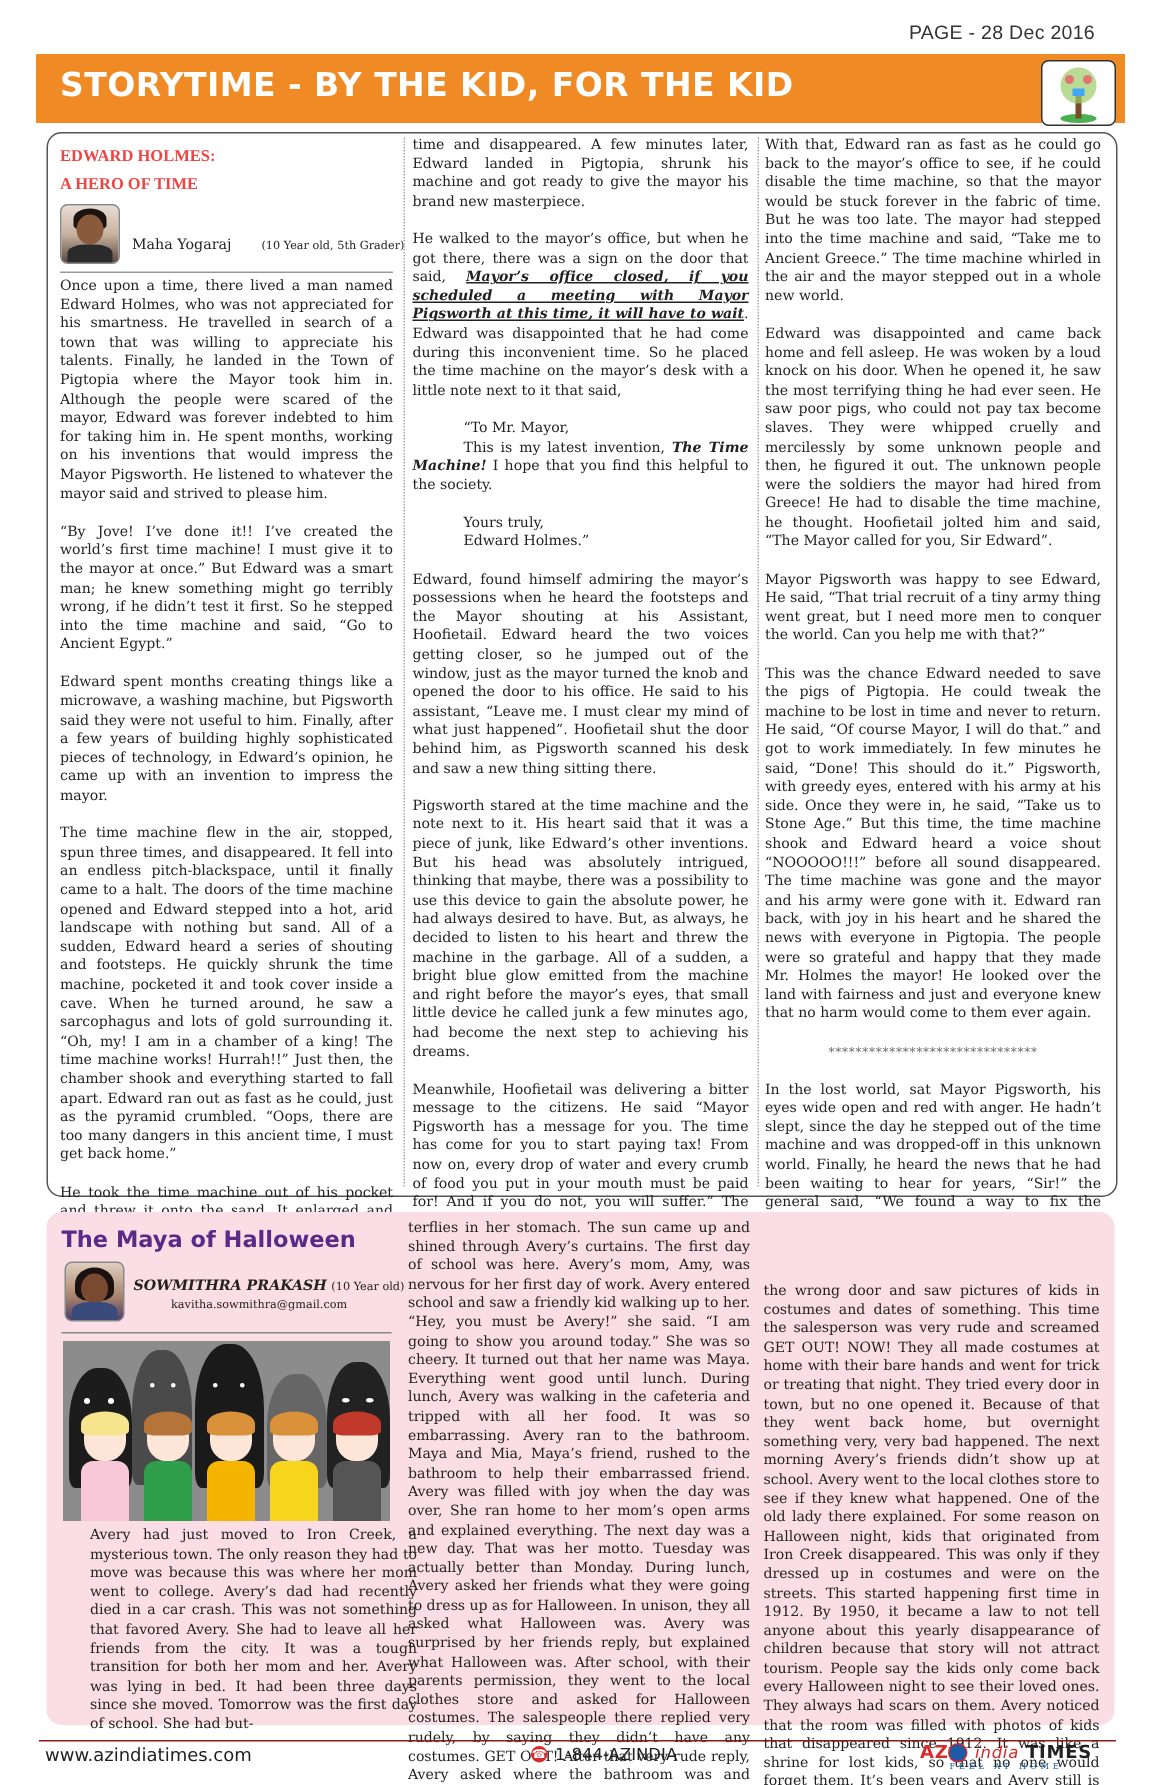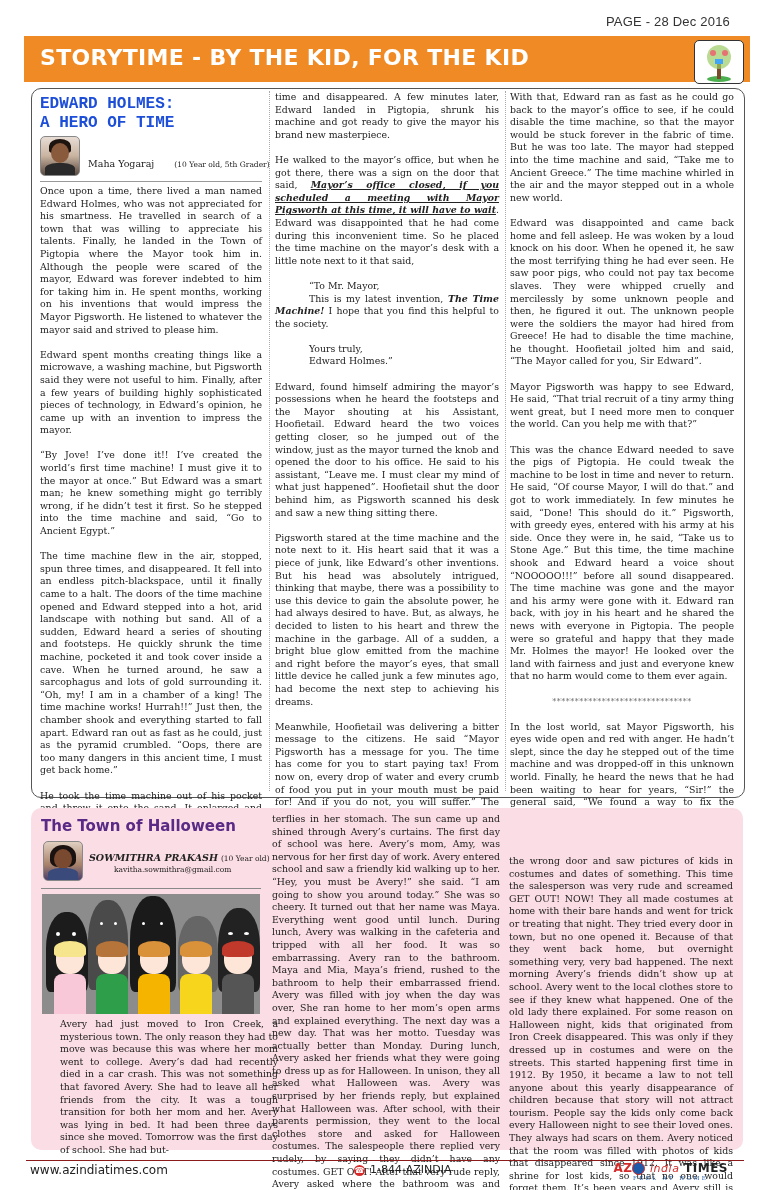--- a/index.html
+++ b/index.html
@@ -9,22 +9,22 @@
                font-size:13px; color:#333; letter-spacing:0.2px; }
   .banner { position:absolute; left:24px; top:36px; width:726px; height:46px; background:#f08a24; }
   .banner-title { position:absolute; left:16px; top:9px; font-family:"DejaVu Sans", sans-serif; font-weight:bold;
                   font-size:22px; color:#fff; letter-spacing:0.3px; }
   .banner-logo { position:absolute; right:6px; top:4px; width:48px; height:42px; background:#fff;
                  border:1px solid #333; border-radius:5px; }
   .box1 { position:absolute; left:31px; top:88px; width:712px; height:708px; border:1.5px solid #555;
           border-radius:10px; }
   .col { position:absolute; font-size:9.4px; line-height:12.6px; text-align:justify; hyphens:auto; }
   .col p { margin:0 0 12.6px 0; }
-  .story-title { position:absolute; left:8px; top:6px; font-family:Liberation Mono, monospace; font-weight:bold;
-                 font-size:16px; line-height:19px; color:#1d4ed8; }
+  .story-title { position:absolute; left:8px; top:6px; font-family:Liberation Serif, serif; font-weight:bold;
+                 font-size:11px; line-height:19px; color:#ef4444; }
   .author-photo { position:absolute; left:8px; top:47px; width:38px; height:38px; border:1px solid #888; border-radius:5px;
                   background:linear-gradient(180deg,#e8ddd5 0%,#c9b3a0 50%,#5a4a40 100%); overflow:hidden; }
   .author-photo .head { position:absolute; left:10px; top:6px; width:18px; height:20px; border-radius:50%; background:#8a5a3c; }
   .author-photo .hair { position:absolute; left:8px; top:2px; width:22px; height:14px; border-radius:50% 50% 20% 20%; background:#1d1410; }
   .author-photo .body { position:absolute; left:4px; top:26px; width:30px; height:14px; border-radius:40% 40% 0 0; background:#2a2a2a; }
   .author-line { position:absolute; left:56px; top:69px; font-size:9.5px; }
   .author-line b { font-weight:normal; }
   .author-line small { font-size:7.5px;margin-left:17px; }
   .sep { position:absolute; height:1px; background:#999; }
   .vdots { position:absolute; width:0; border-left:1px dotted #aaa; }
@@ -96,22 +96,22 @@
       <div class="body"></div>
   </div>
   <div class="author-line">
     <b>Maha Yogaraj</b>
     <small>(10 Year old, 5th Grader)</small>
   </div>
   <div class="sep" style="left:8px; top:92px; width:222px;"></div>
 
   <div class="col" style="left:8px; top:96px; width:222px;">
     <p>Once upon a time, there lived a man named Edward Holmes, who was not appreciated for his smartness. He travelled in search of a town that was willing to appreciate his talents. Finally, he landed in the Town of Pigtopia where the Mayor took him in. Although the people were scared of the mayor, Edward was forever indebted to him for taking him in. He spent months, working on his inventions that would impress the Mayor Pigsworth. He listened to whatever the mayor said and strived to please him.</p>
+    <p>“By Jove! I’ve done it!! I’ve created the world’s first time machine! I must give it to the mayor at once.” But Edward was a smart man; he knew something might go terribly wrong, if he didn’t test it first. So he stepped into the time machine and said, “Go to Ancient Egypt.”</p>
     <p>Edward spent months creating things like a microwave, a washing machine, but Pigsworth said they were not useful to him. Finally, after a few years of building highly sophisticated pieces of technology, in Edward’s opinion, he came up with an invention to impress the mayor.</p>
-    <p>“By Jove! I’ve done it!! I’ve created the world’s first time machine! I must give it to the mayor at once.” But Edward was a smart man; he knew something might go terribly wrong, if he didn’t test it first. So he stepped into the time machine and said, “Go to Ancient Egypt.”</p>
     <p>The time machine flew in the air, stopped, spun three times, and disappeared. It fell into an endless pitch-blackspace, until it finally came to a halt. The doors of the time machine opened and Edward stepped into a hot, arid landscape with nothing but sand. All of a sudden, Edward heard a series of shouting and footsteps. He quickly shrunk the time machine, pocketed it and took cover inside a cave. When he turned around, he saw a sarcophagus and lots of gold surrounding it. “Oh, my! I am in a chamber of a king! The time machine works! Hurrah!!” Just then, the chamber shook and everything started to fall apart. Edward ran out as fast as he could, just as the pyramid crumbled. “Oops, there are too many dangers in this ancient time, I must get back home.”</p>
     <p>He took the time machine out of his pocket and threw it onto the sand. It enlarged and opened its doors, as Edward quickly stepped inside and said, “Go back to modern day Pigtopia.” Spinning three times, the machine entered into the black fabric of</p>
   </div>
 
   <div class="vdots" style="left:237px; top:2px; height:700px;"></div>
 
   <div class="col" style="left:243px; top:2px; width:224px;">
     <p>time and disappeared. A few minutes later, Edward landed in Pigtopia, shrunk his machine and got ready to give the mayor his brand new masterpiece.</p>
     <p>
       <span>He walked to the mayor’s office, but when he got there, there was a sign on the door that said, </span><span class="ul-bi">Mayor’s office closed, if you scheduled a meeting with Mayor Pigsworth at this time, it will have to wait</span><span>. Edward was disappointed that he had come during this inconvenient time. So he placed the time machine on the mayor’s desk with a little note next to it that said,</span>
@@ -133,21 +133,21 @@
     <p>With that, Edward ran as fast as he could go back to the mayor’s office to see, if he could disable the time machine, so that the mayor would be stuck forever in the fabric of time. But he was too late. The mayor had stepped into the time machine and said, “Take me to Ancient Greece.” The time machine whirled in the air and the mayor stepped out in a whole new world.</p>
     <p>Edward was disappointed and came back home and fell asleep. He was woken by a loud knock on his door. When he opened it, he saw the most terrifying thing he had ever seen. He saw poor pigs, who could not pay tax become slaves. They were whipped cruelly and mercilessly by some unknown people and then, he figured it out. The unknown people were the soldiers the mayor had hired from Greece! He had to disable the time machine, he thought. Hoofietail jolted him and said, “The Mayor called for you, Sir Edward”.</p>
     <p>Mayor Pigsworth was happy to see Edward, He said, “That trial recruit of a tiny army thing went great, but I need more men to conquer the world. Can you help me with that?”</p>
     <p>This was the chance Edward needed to save the pigs of Pigtopia. He could tweak the machine to be lost in time and never to return. He said, “Of course Mayor, I will do that.” and got to work immediately. In few minutes he said, “Done! This should do it.” Pigsworth, with greedy eyes, entered with his army at his side. Once they were in, he said, “Take us to Stone Age.” But this time, the time machine shook and Edward heard a voice shout “NOOOOO!!!” before all sound disappeared. The time machine was gone and the mayor and his army were gone with it. Edward ran back, with joy in his heart and he shared the news with everyone in Pigtopia. The people were so grateful and happy that they made Mr. Holmes the mayor! He looked over the land with fairness and just and everyone knew that no harm would come to them ever again.</p>
     <p class="stars">*******************************</p>
     <p>In the lost world, sat Mayor Pigsworth, his eyes wide open and red with anger. He hadn’t slept, since the day he stepped out of the time machine and was dropped-off in this unknown world. Finally, he heard the news that he had been waiting to hear for years, “Sir!” the general said, “We found a way to fix the machine.”</p>
   </div>
 </div>
 
 <div class="box2">
-  <div class="h-title">The Town of Halloween</div>
+  <div class="h-title">The Maya of Halloween</div>
   <div class="h-photo">
     <div class="hair"></div>
       <div class="head"></div>
       <div class="scarf"></div>
   </div>
   <div class="h-author">
     <b>SOWMITHRA PRAKASH</b>
     <small>(10 Year old)</small>
   </div>
   <div class="h-email">kavitha.sowmithra@gmail.com</div>

